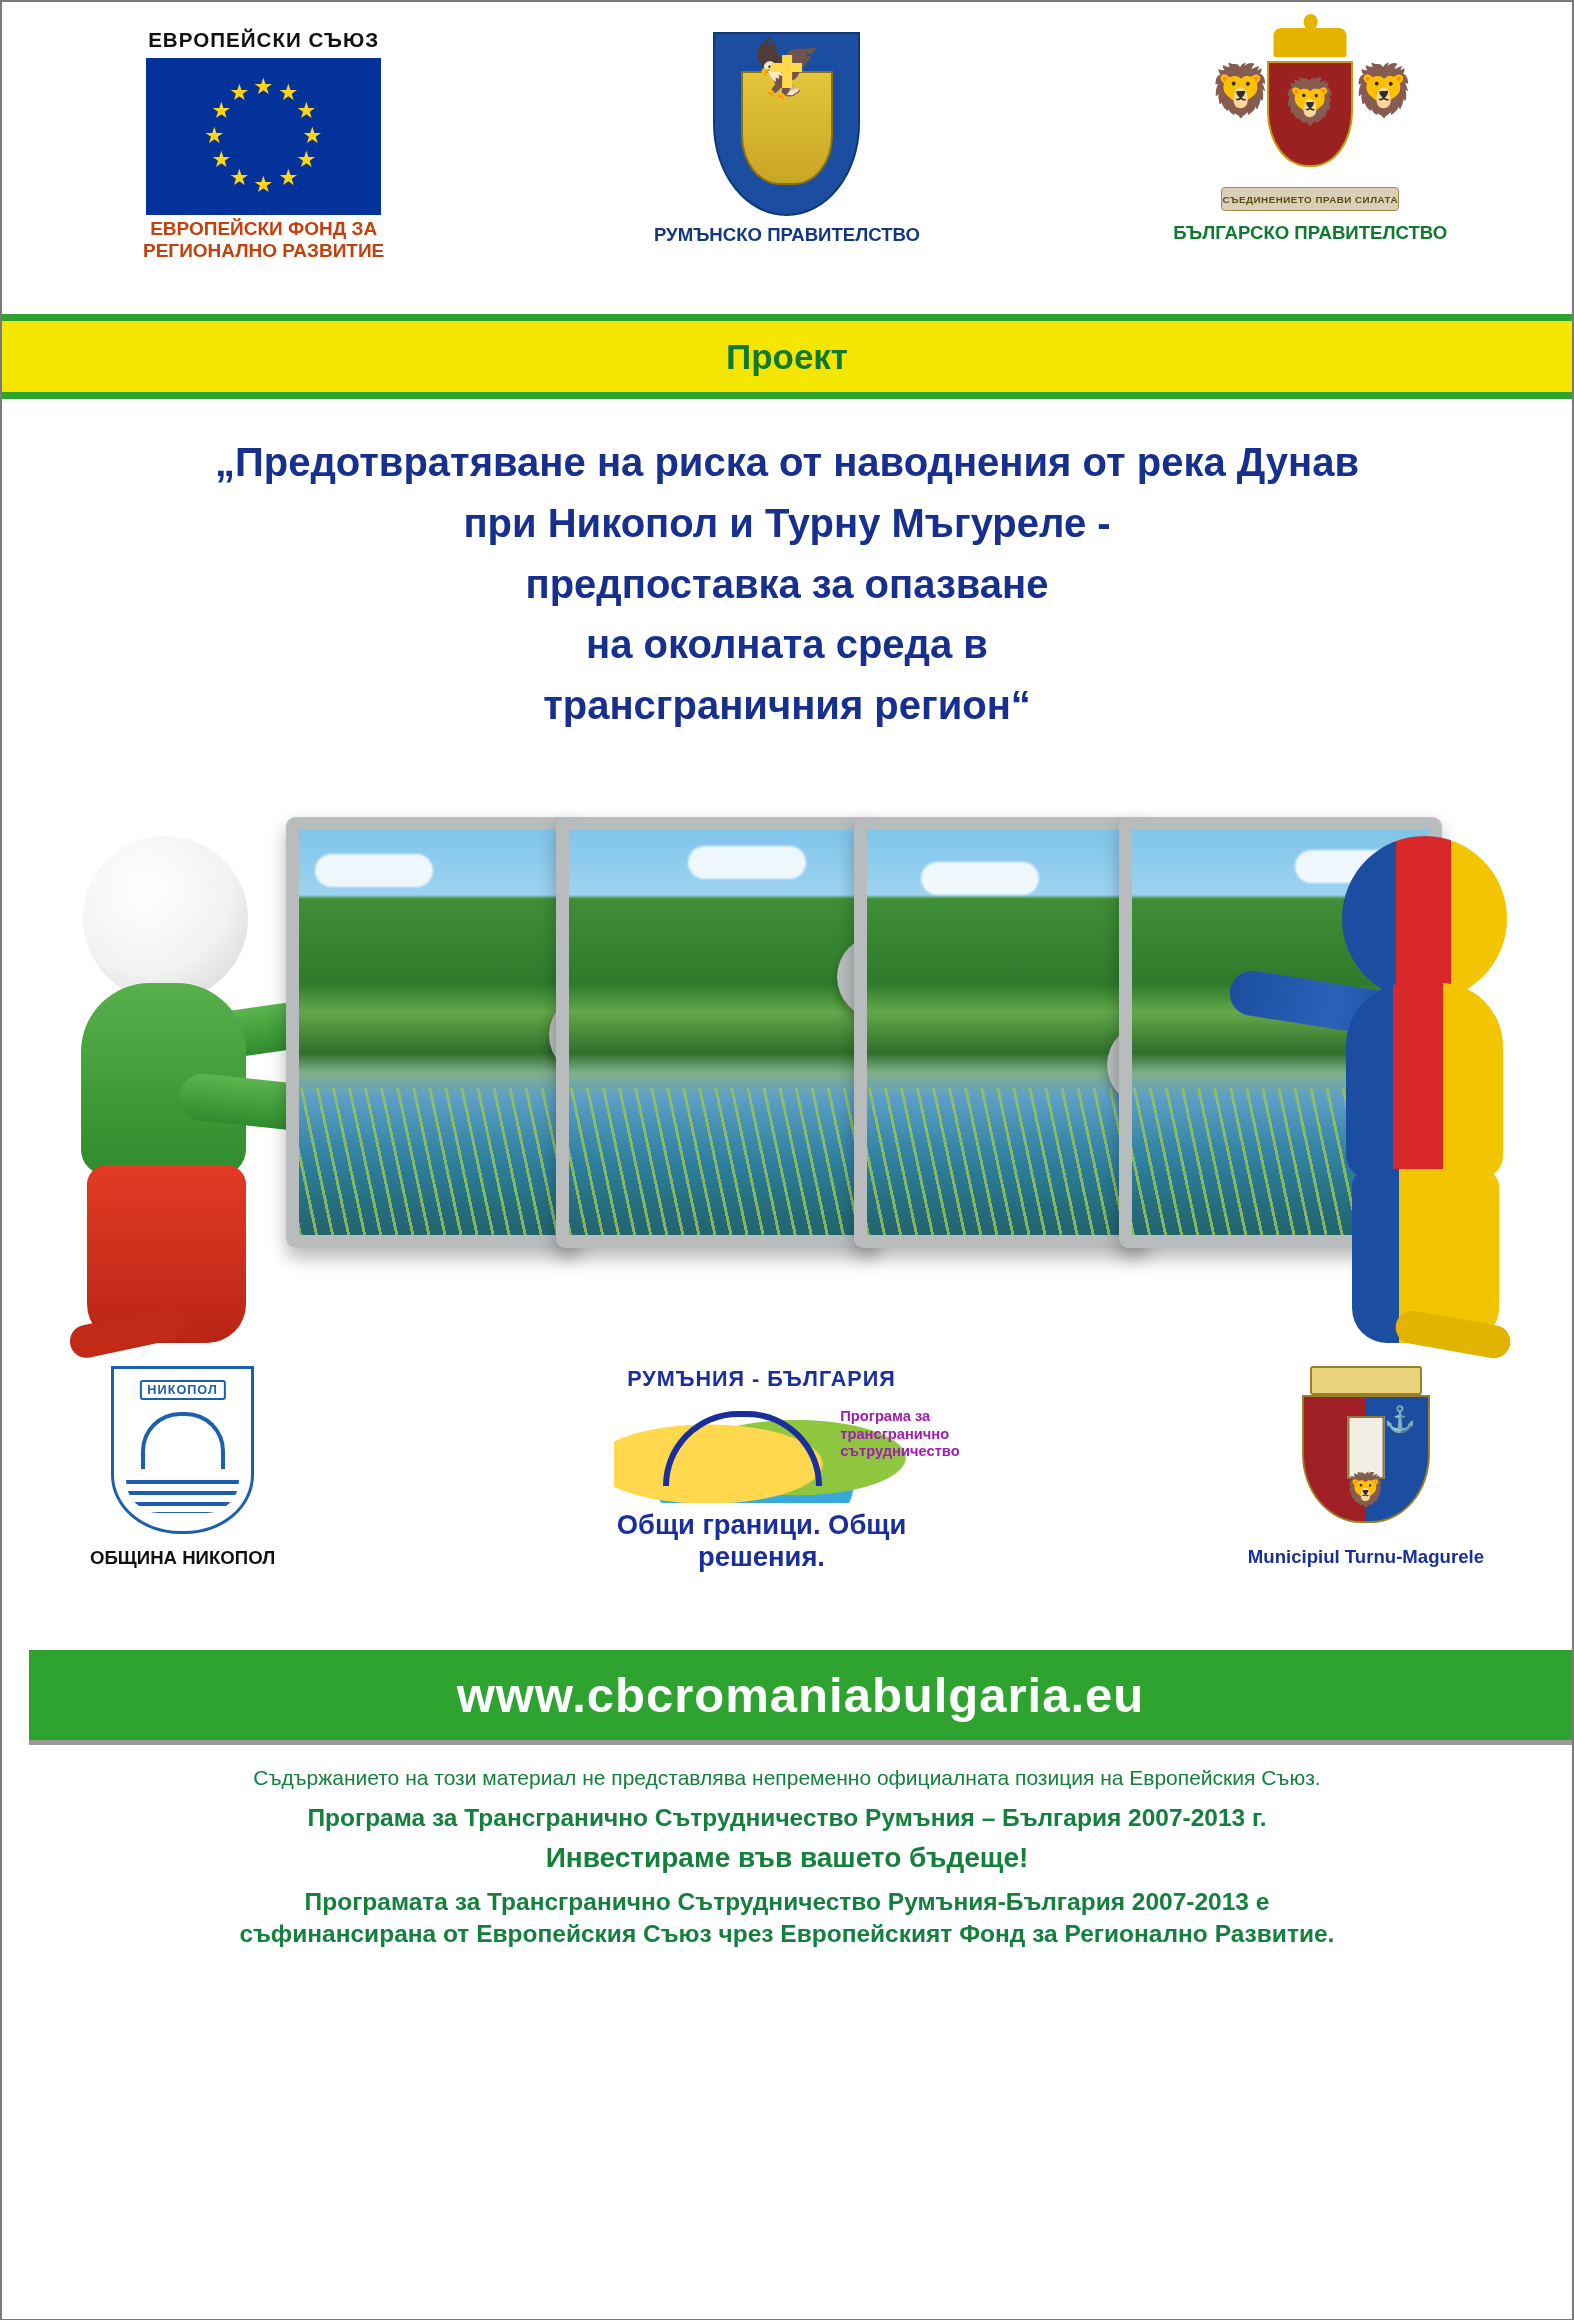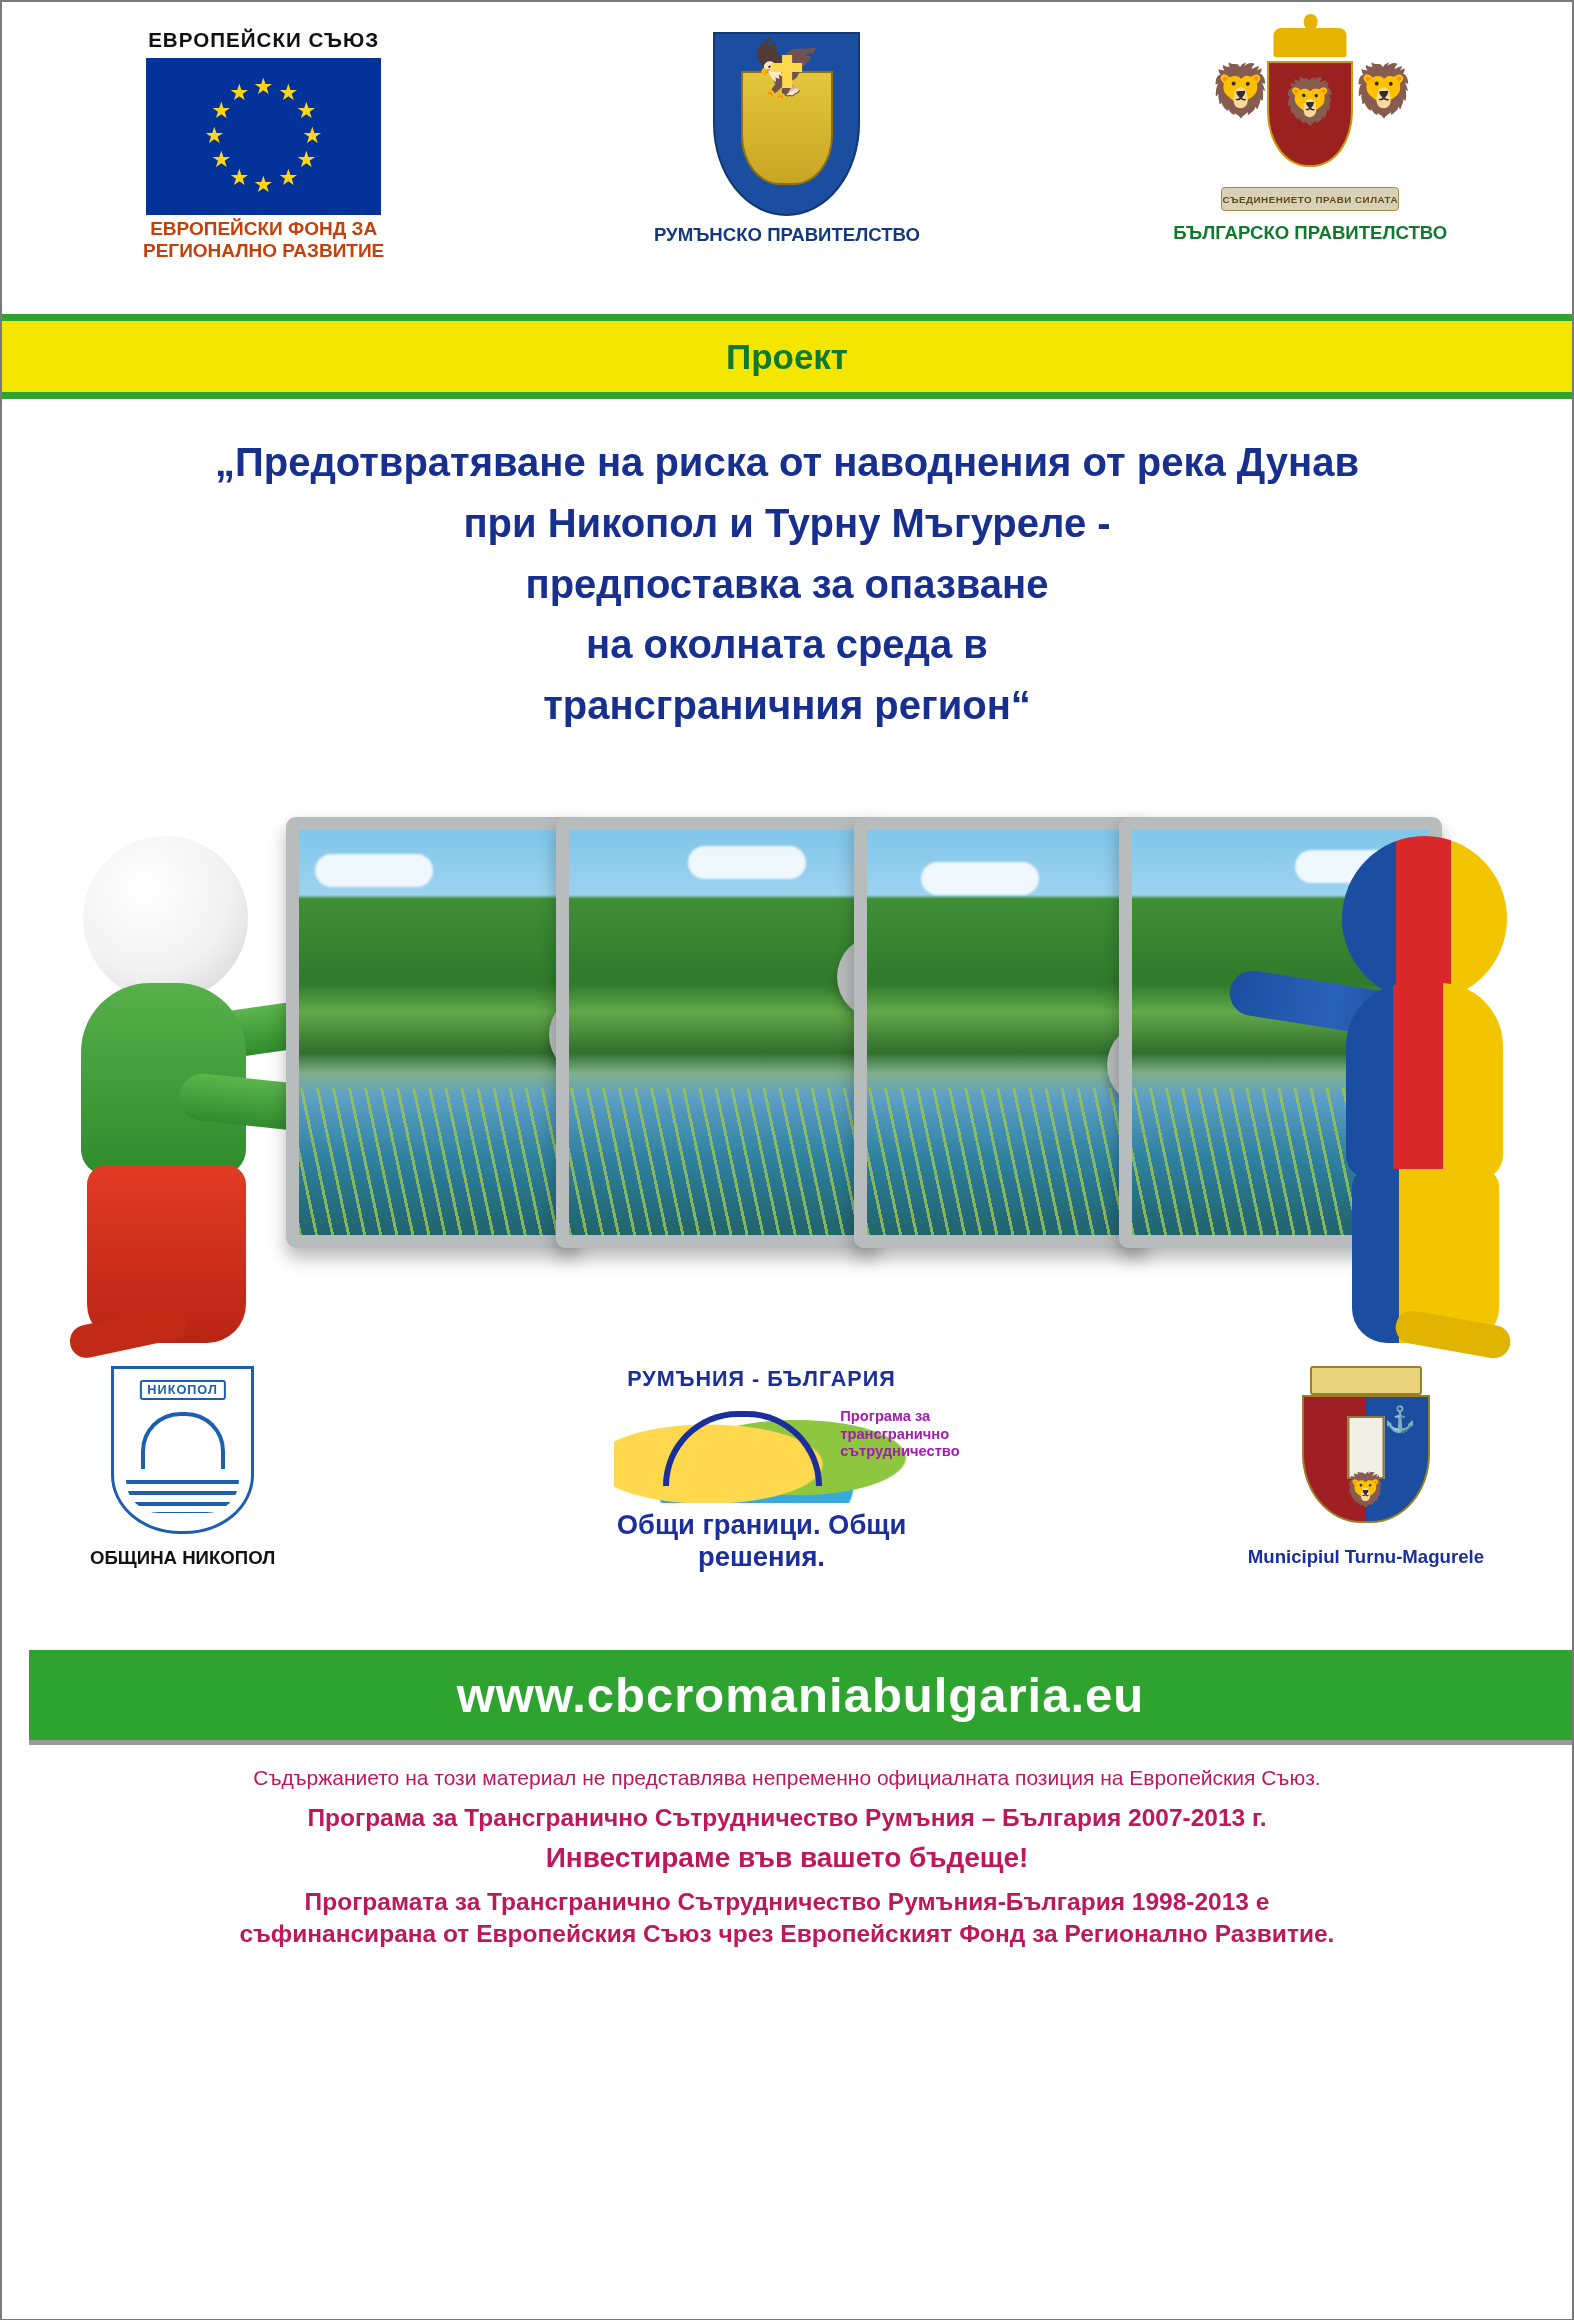--- a/index.html
+++ b/index.html
@@ -522,21 +522,21 @@
     color: #ffffff;
     font-size: 49px;
     font-weight: bold;
     letter-spacing: 1px;
   }
 
   
   .footer {
     padding: 21.6px 33px 9.8px;
     text-align: center;
-    color: #be185d;
+    color: #15803d;
   }
   .footer .l1 { font-size: 21px; margin-bottom: 13.7px; }
   .footer .l2 { font-size: 24.5px; font-weight: bold; margin-bottom: 9.8px; }
   .footer .l3 { font-size: 28px; font-weight: bold; margin-bottom: 11.8px; }
   .footer .l4 { font-size: 24.5px; font-weight: bold; line-height: 1.32; }
 </style>
 </head>
 <body>
 
 <div class="poster">
@@ -682,19 +682,19 @@
 
   <div class="webbar">
     <div class="url">www.cbcromaniabulgaria.eu</div>
   </div>
 
   <div class="footer">
     <div class="l1">Съдържанието на този материал не представлява непременно официалната позиция на Европейския Съюз.</div>
     <div class="l2">Програма за Трансгранично Сътрудничество Румъния – България 2007-2013 г.</div>
     <div class="l3">Инвестираме във вашето бъдеще!</div>
     <div class="l4">
-      <div>Програмата за Трансгранично Сътрудничество Румъния-България 1998-2013 е</div>
+      <div>Програмата за Трансгранично Сътрудничество Румъния-България 2007-2013 е</div>
       <div>съфинансирана от Европейския Съюз чрез Европейският Фонд за Регионално Развитие.</div>
     </div>
   </div>
 
 </div>
 
 
 </body></html>

